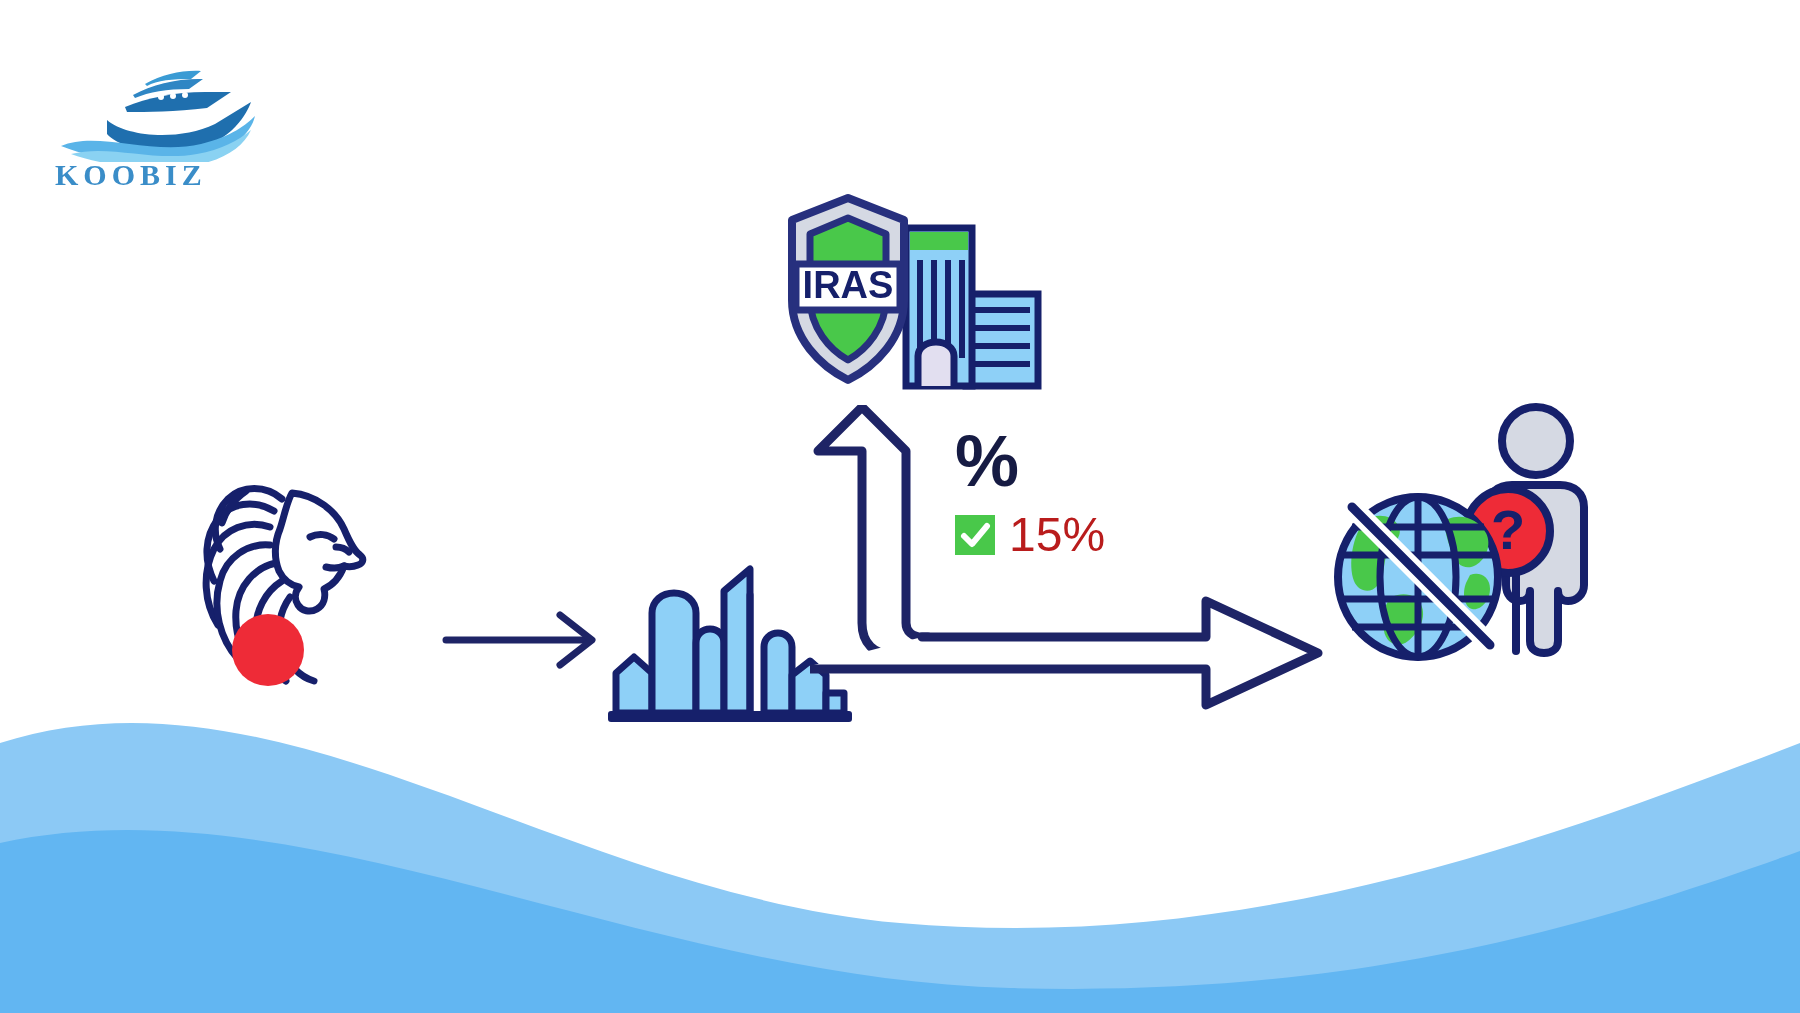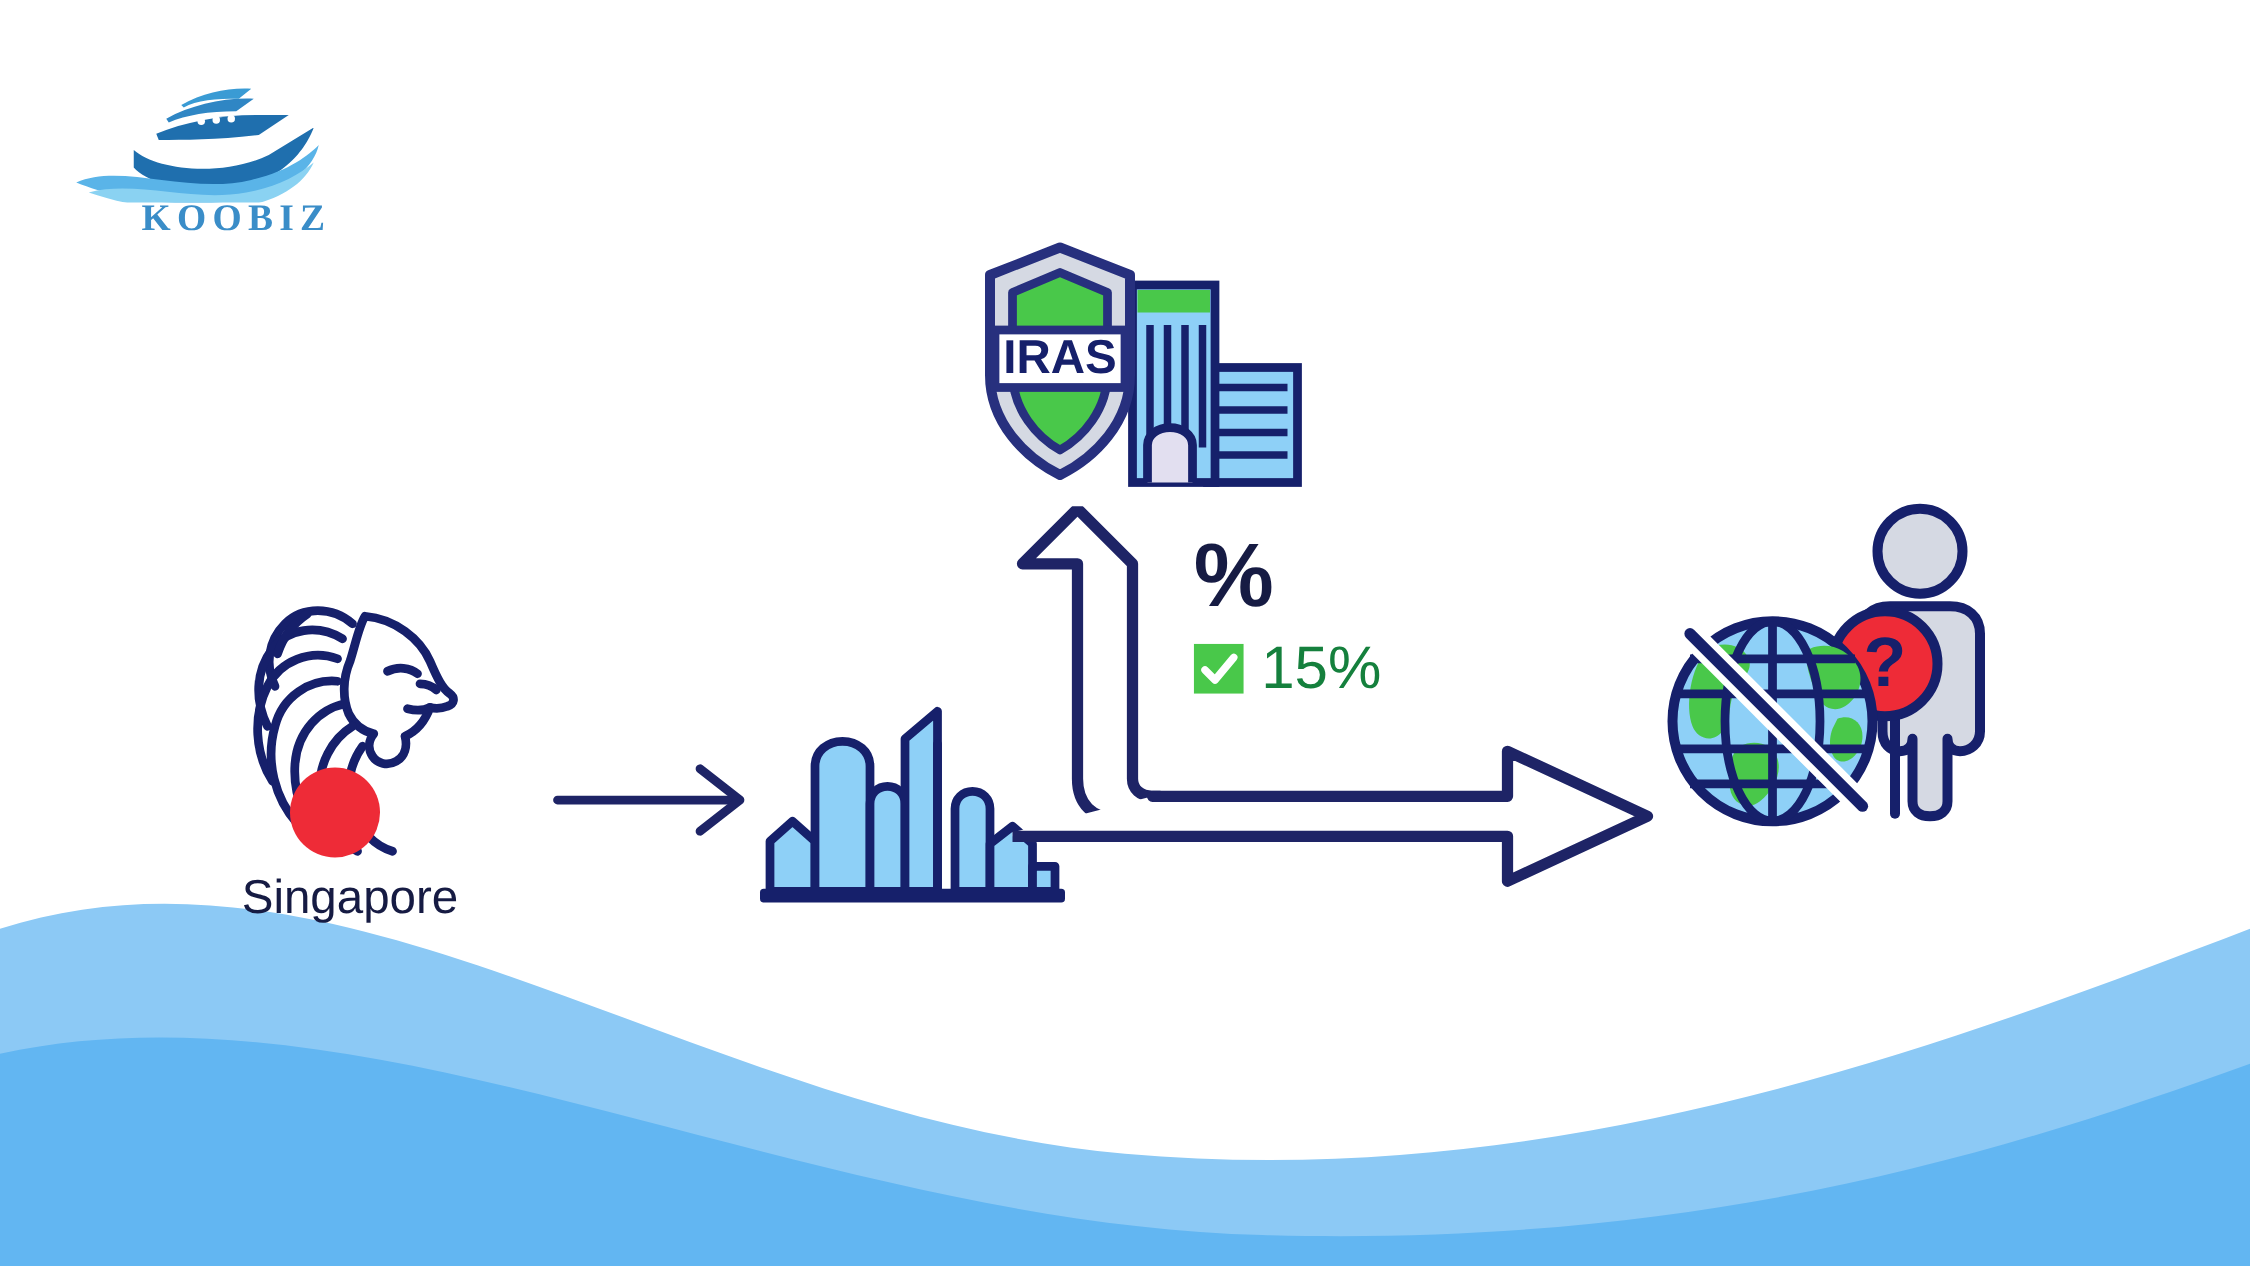--- a/index.html
+++ b/index.html
@@ -39,21 +39,21 @@
     left: 0;
     top: 0;
     width: 210px;
     height: 100px;
   }
   #brand-name {
     position: absolute;
     left: 0;
     top: 96px;
     width: 210px;
-    text-align: right;
+    text-align: left;
     font-family: "Liberation Serif", serif;
     font-size: 30px;
     font-weight: bold;
     letter-spacing: 5px;
     color: #3a8dc8;
   }
 
   
   .node {
     position: absolute;
@@ -121,21 +121,21 @@
     gap: 14px;
     margin-top: 14px;
   }
   #rate-check {
     width: 40px;
     height: 40px;
     flex: 0 0 auto;
     display: block;
   }
   #rate-value {
-    color: #15803d;
+    color: #b91c1c;
     font-size: 48px;
     font-weight: 500;
     line-height: 1;
   }
 </style>
 </head>
 <body>
 
 <div id="stage">
 
@@ -181,21 +181,20 @@
         <path d="M120,72 C98,64 74,74 64,94 C52,118 54,148 68,170"></path>
         <path d="M120,90 C98,88 76,102 70,126 C62,154 70,184 88,204"></path>
         <path d="M126,108 C106,112 88,130 86,156 C84,184 96,208 114,220"></path>
         <path d="M132,126 C116,136 104,156 106,180 C108,202 120,218 136,226"></path>
         <path d="M140,142 C130,156 126,174 132,192 C138,210 150,222 164,226"></path>
         <path d="M96,36 C84,44 76,56 72,68"></path>
       </g>
 
       <circle cx="118" cy="195" r="36" fill="#ee2b37"></circle>
     </svg>
-    <div class="node-label" id="singapore-label">Singapore</div>
   </div>
 
   <svg id="connector-small-arrow" viewBox="0 0 170 70">
     <g fill="none" stroke="#1e2466" stroke-width="7" stroke-linecap="round" stroke-linejoin="round">
       <path d="M6,35 L150,35"></path>
       <path d="M120,10 L152,35 L120,60"></path>
     </g>
   </svg>
 
   <div class="node" id="node-city">

